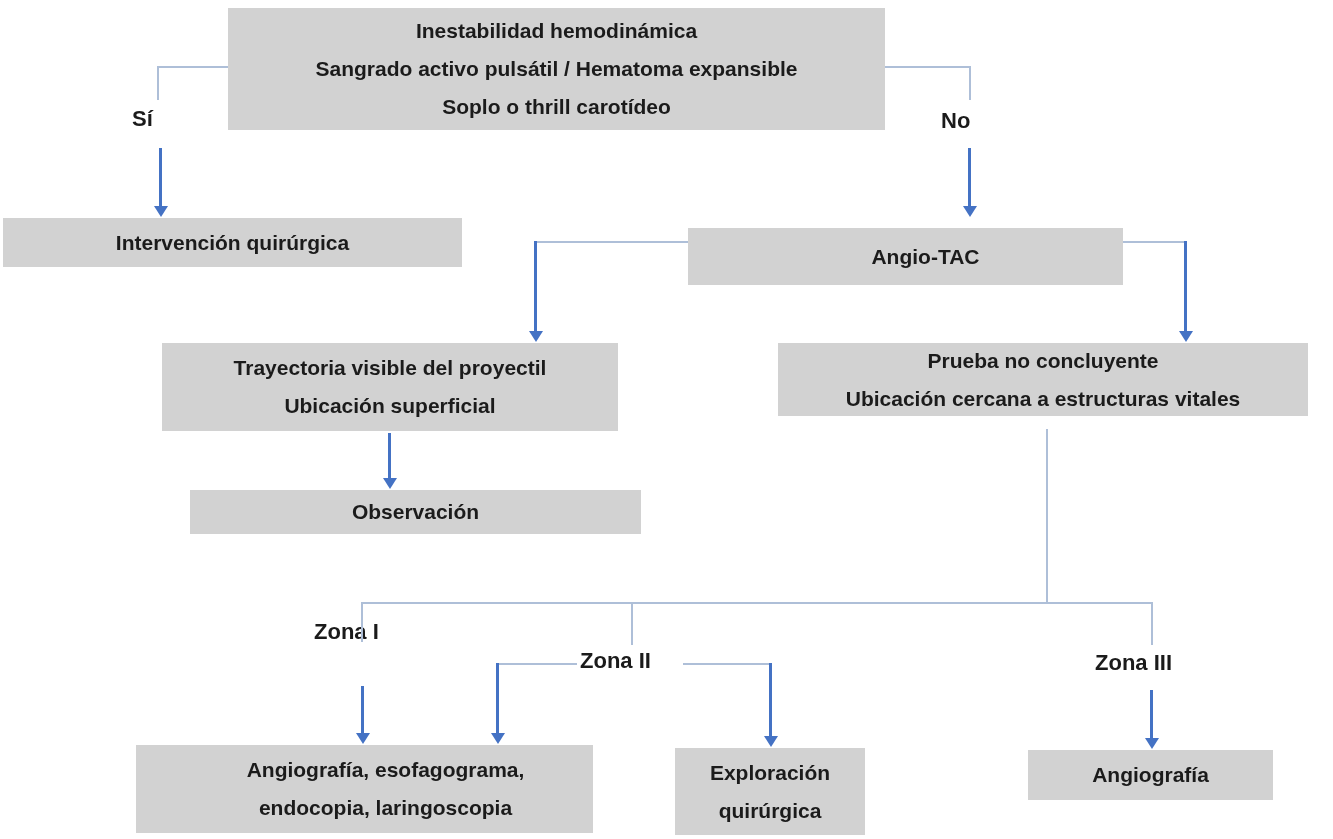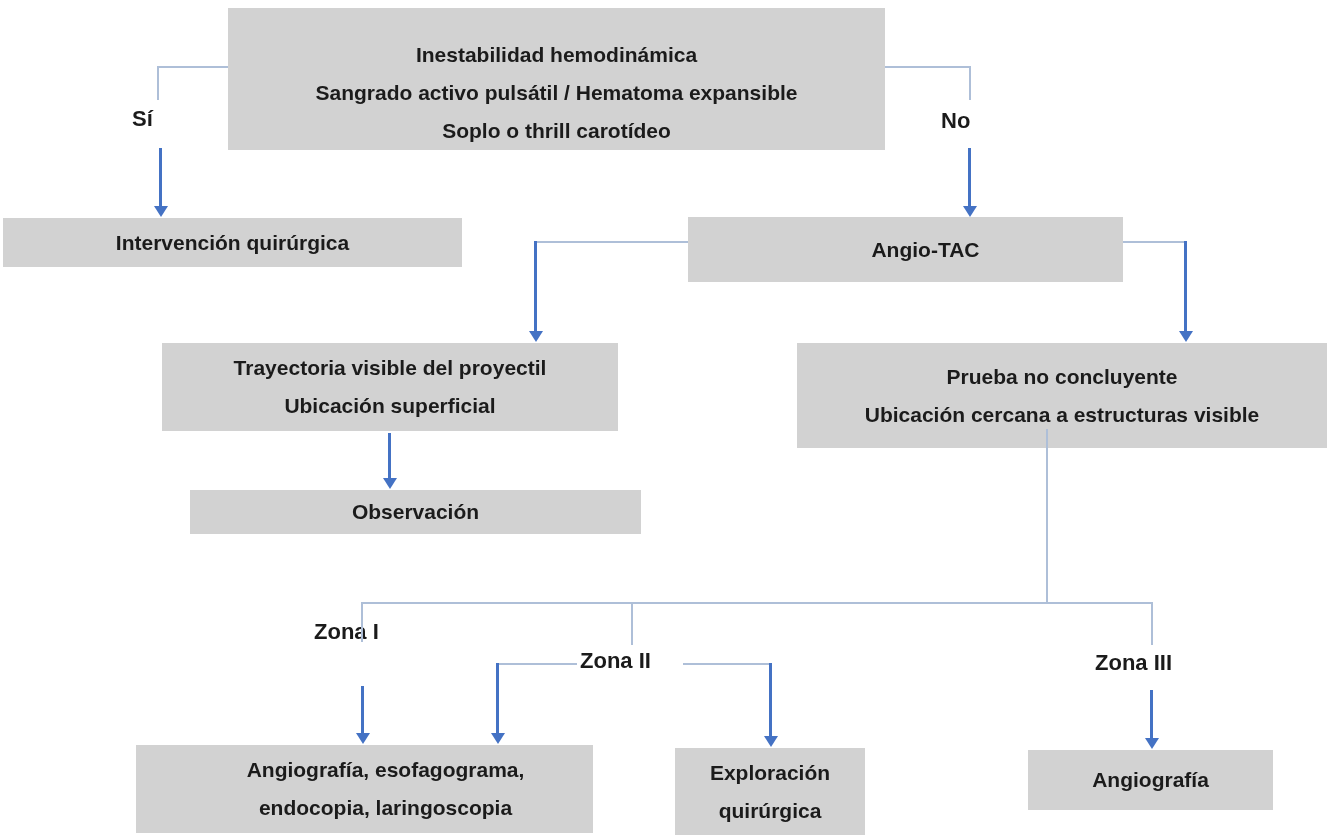--- a/index.html
+++ b/index.html
@@ -62,59 +62,59 @@
     border-left: 7px solid transparent;
     border-right: 7px solid transparent;
     border-top: 11px solid var(--arrow-color, #4472c4);
   }
 </style>
 </head>
 <body>
 
 <div class="stage">
 
-  <div class="box" style="left:228px; top:8px; width:657px; height:142px;justify-content:flex-end;">
+  <div class="box" style="left:228px; top:8px; width:657px; height:122px;">
     <span>Inestabilidad hemodinámica</span>
     <span>Sangrado activo pulsátil / Hematoma expansible</span>
     <span>Soplo o thrill carotídeo</span>
   </div>
 
   <div class="box" style="left:3px; top:218px; width:459px; height:49px;">
     <span>Intervención quirúrgica</span>
   </div>
 
-  <div class="box" style="left:688px; top:217px; width:435px; height:65px;padding-left:40px;">
+  <div class="box" style="left:688px; top:228px; width:435px; height:57px;padding-left:40px;">
     <span>Angio-TAC</span>
   </div>
 
   <div class="box" style="left:162px; top:343px; width:456px; height:88px;">
     <span>Trayectoria visible del proyectil</span>
     <span>Ubicación superficial</span>
   </div>
 
-  <div class="box" style="left:797px; top:343px; width:530px; height:105px;">
+  <div class="box" style="left:778px; top:343px; width:530px; height:73px;">
     <span>Prueba no concluyente</span>
-    <span>Ubicación cercana a estructuras visible</span>
+    <span>Ubicación cercana a estructuras vitales</span>
   </div>
 
   <div class="box" style="left:162px; top:490px; width:451px; height:44px;margin-left:28px;">
     <span>Observación</span>
   </div>
 
   <div class="box" style="left:136px; top:745px; width:457px; height:88px;padding-left:42px;">
     <span>Angiografía, esofagograma,</span>
     <span>endocopia, laringoscopia</span>
   </div>
 
   <div class="box" style="left:675px; top:748px; width:190px; height:87px;">
     <span>Exploración</span>
     <span>quirúrgica</span>
   </div>
 
-  <div class="box" style="left:1028px; top:750px; width:245px; height:60px;">
+  <div class="box" style="left:1028px; top:750px; width:245px; height:50px;">
     <span>Angiografía</span>
   </div>
 
   <div class="label" style="left:132px; top:106px; width:60px;">Sí</div>
   <div class="label" style="left:941px; top:108px; width:60px;">No</div>
   <div class="label" style="left:314px; top:619px; width:100px;">Zona I</div>
   <div class="label" style="left:580px; top:648px; width:100px;">Zona II</div>
   <div class="label" style="left:1095px; top:650px; width:110px;">Zona III</div>
 
   <div class="hline" style="left:158px; top:66px; width:70px;"></div>

